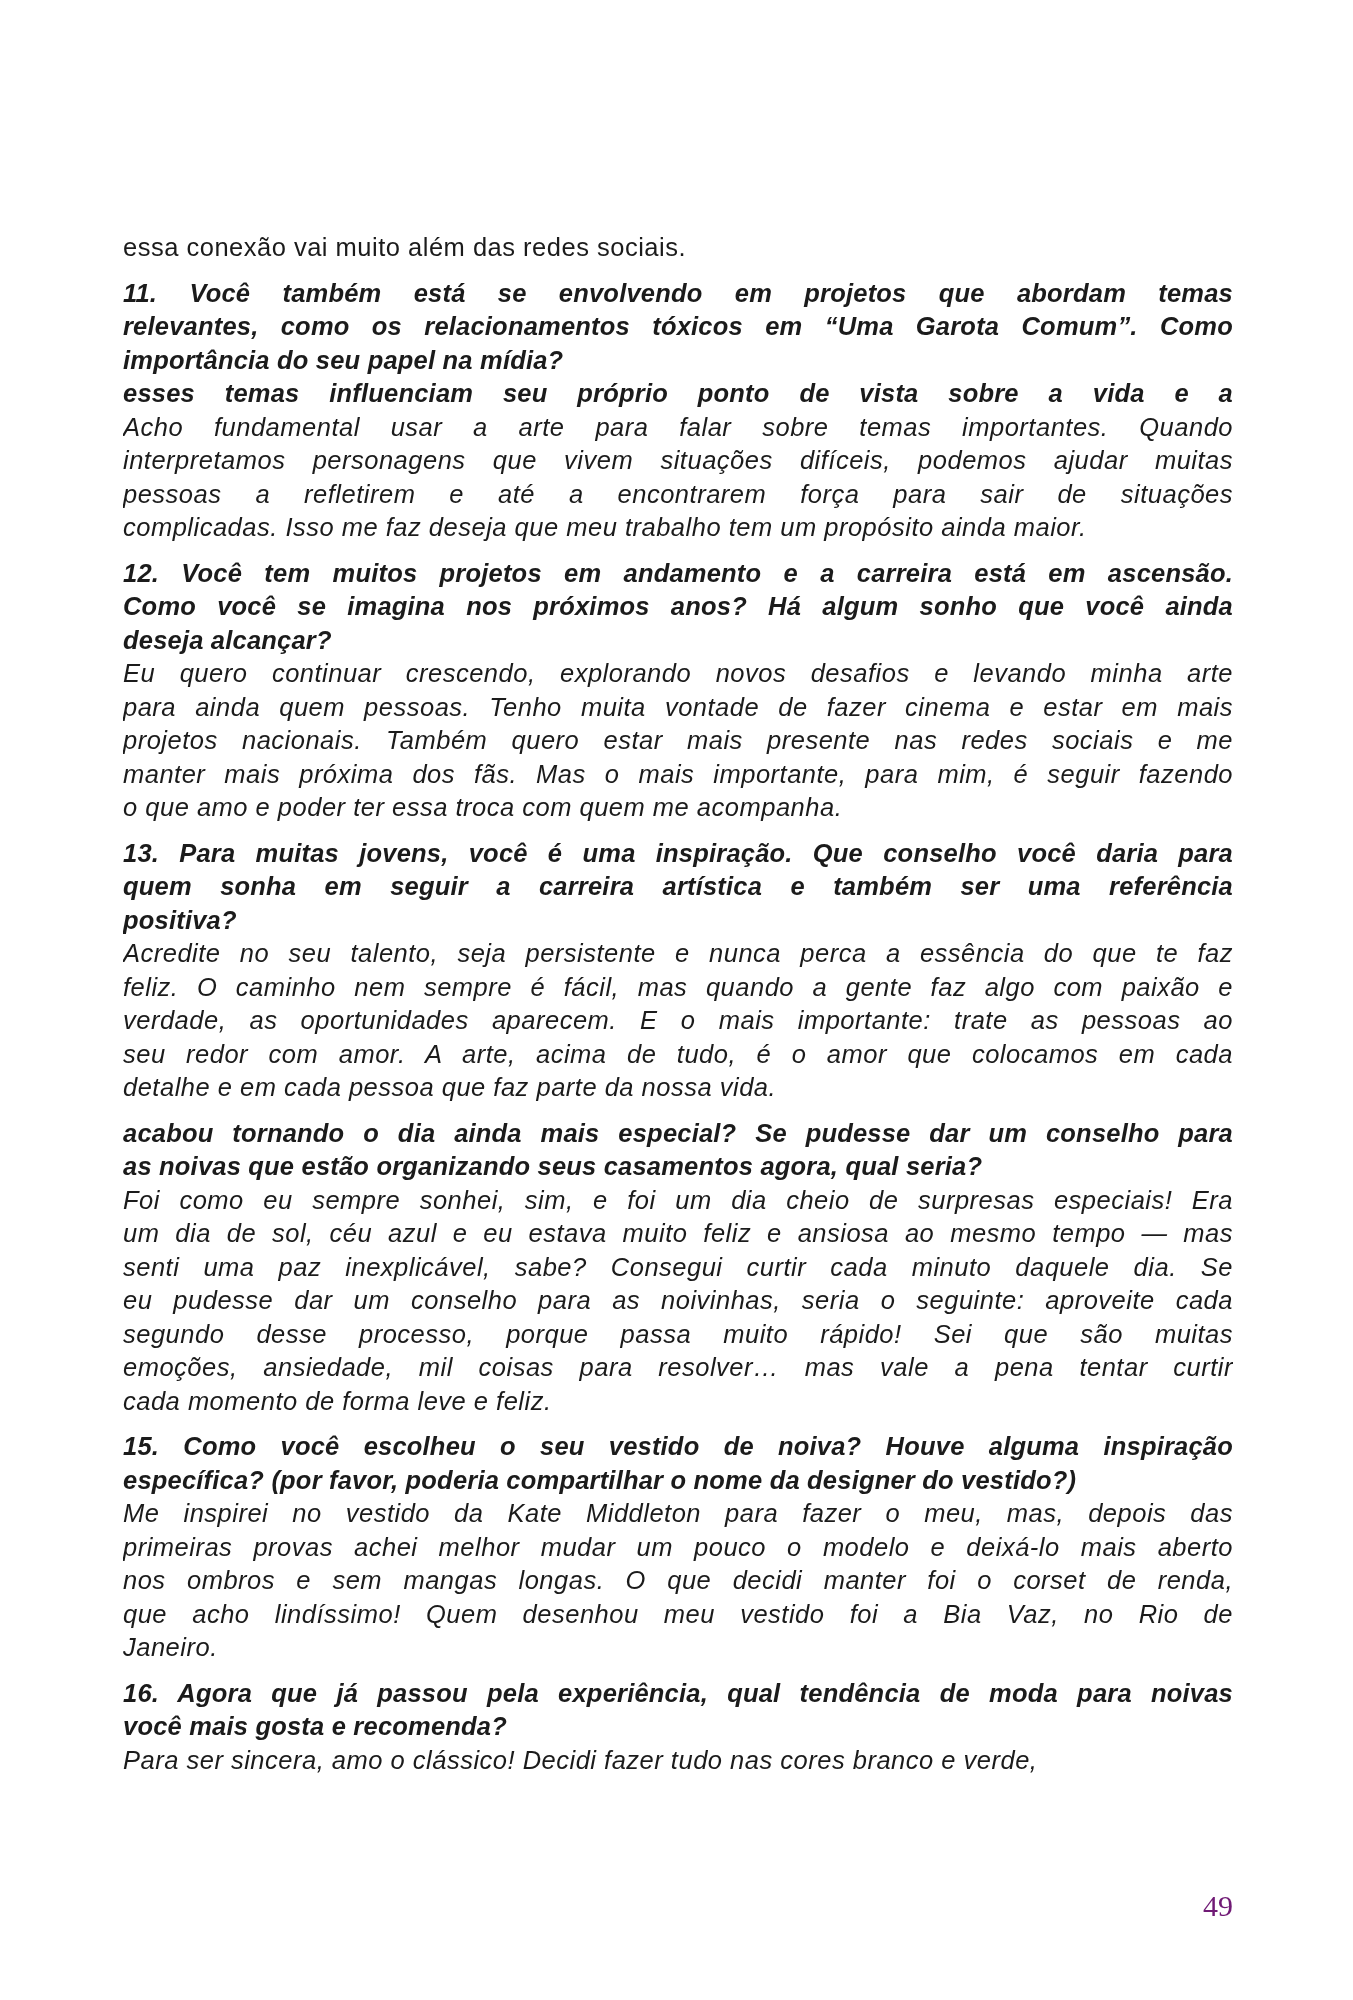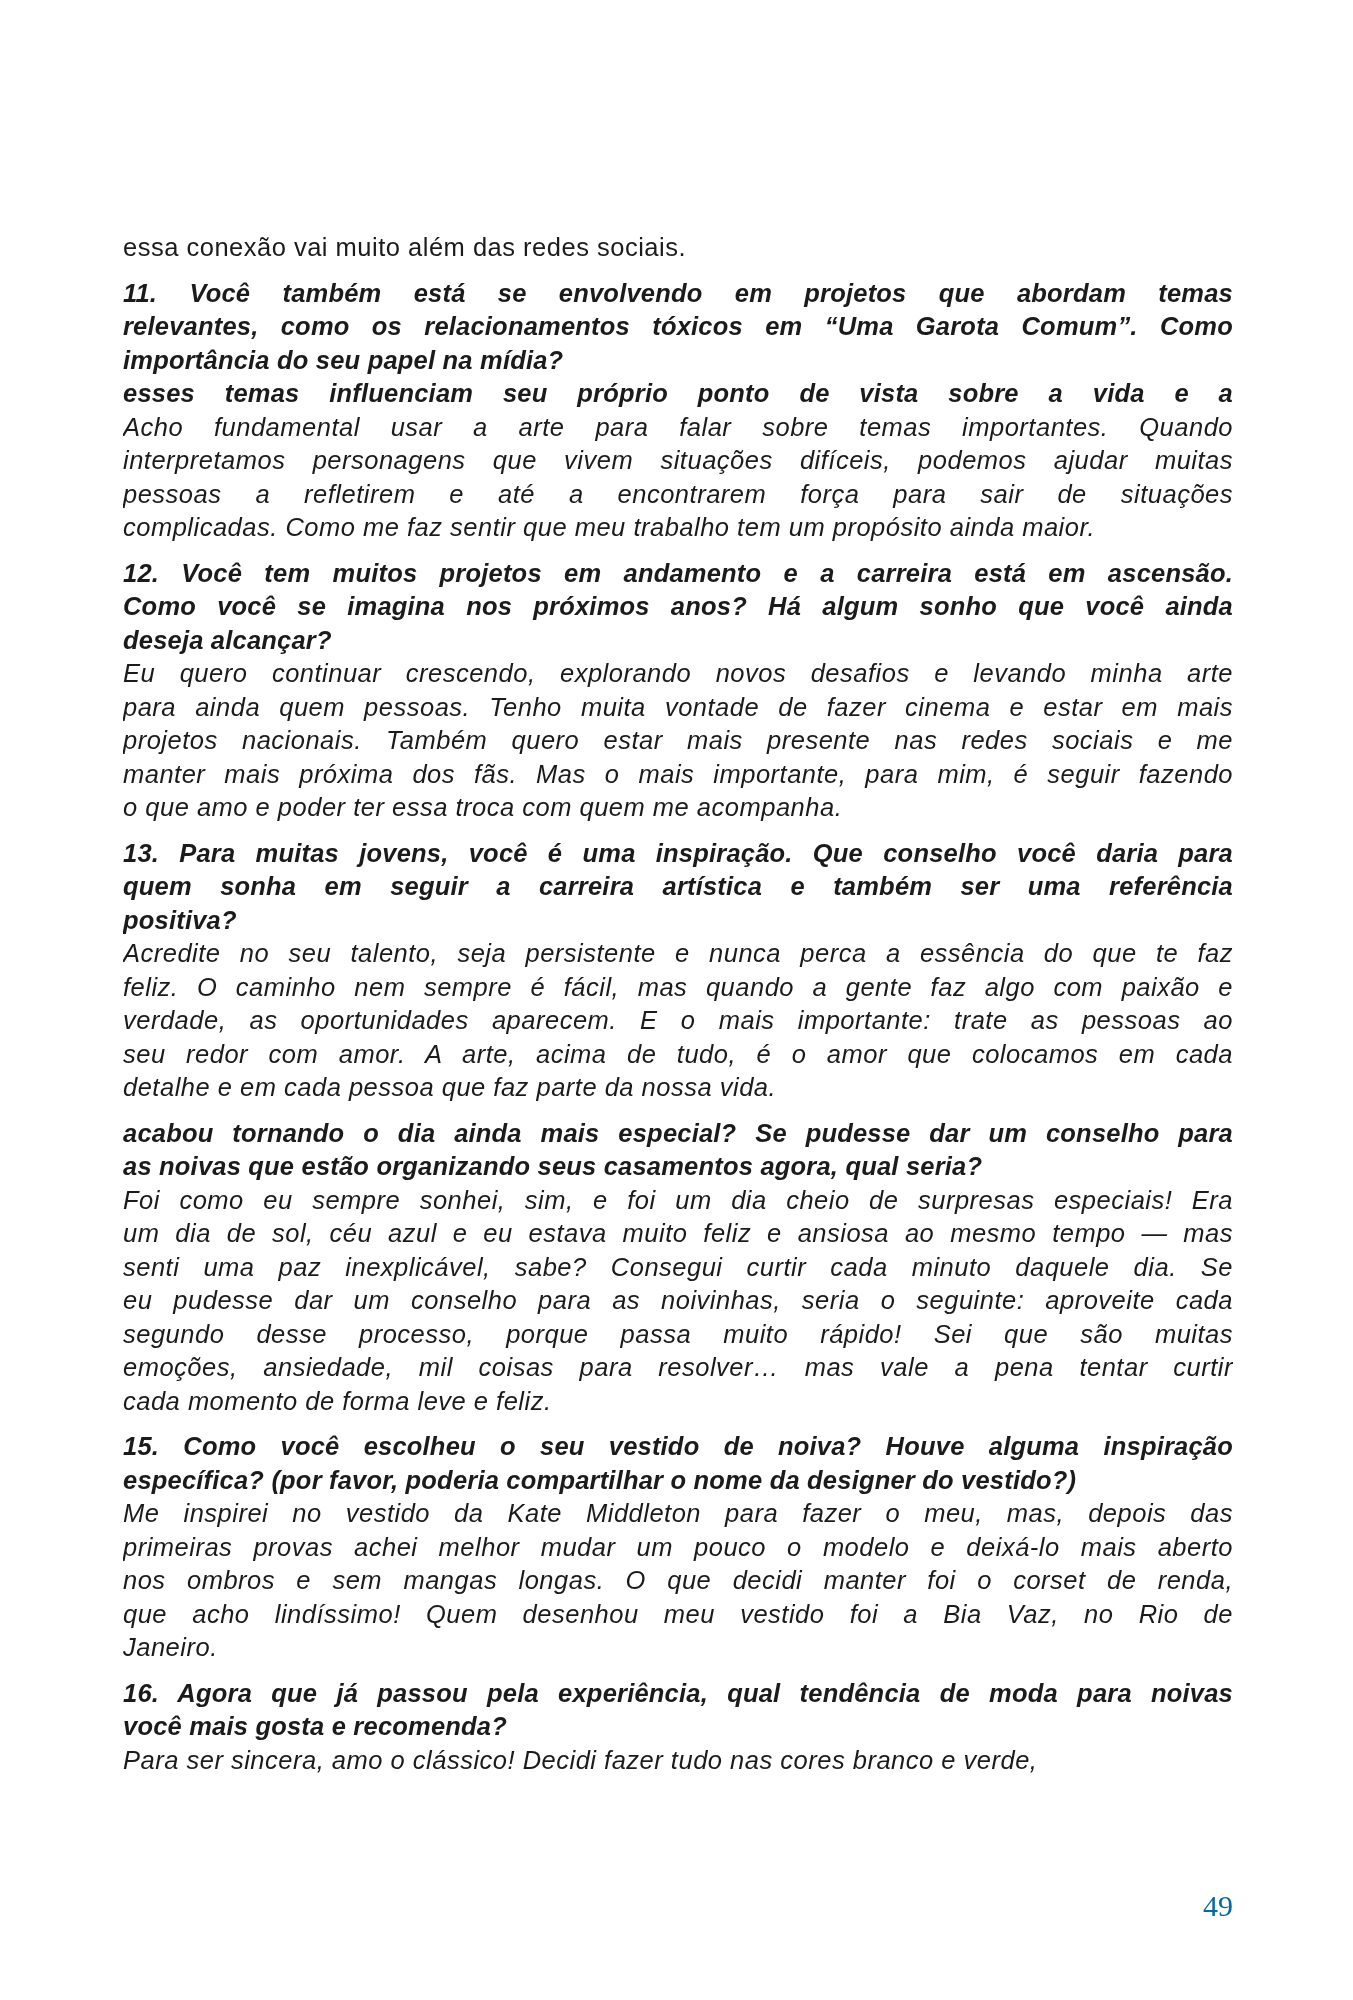--- a/index.html
+++ b/index.html
@@ -37,21 +37,21 @@
   }
   .page-number {
     position: absolute;
     top: 1889px;
     left: 123px;
     width: 1110px;
     text-align: right;
     font-family: "Liberation Serif", serif;
     font-size: 30px;
     line-height: 34px;
-    color: #0369a1;
+    color: #701a75;
   }
 </style>
 </head>
 <body>
 
 <div class="page">
   <div class="content">
 
     <div class="block continuation answer">
         <div class="line last">essa conexão vai muito além das redes sociais.</div>
@@ -61,21 +61,21 @@
       <div class="question">
           <div class="line">11. Você também está se envolvendo em projetos que abordam temas</div>
           <div class="line">relevantes, como os relacionamentos tóxicos em “Uma Garota Comum”. Como</div>
           <div class="line last">importância do seu papel na mídia?</div>
           <div class="line">esses temas influenciam seu próprio ponto de vista sobre a vida e a</div>
         </div>
       <div class="answer">
           <div class="line">Acho fundamental usar a arte para falar sobre temas importantes. Quando</div>
           <div class="line">interpretamos personagens que vivem situações difíceis, podemos ajudar muitas</div>
           <div class="line">pessoas a refletirem e até a encontrarem força para sair de situações</div>
-          <div class="line last">complicadas. Como me faz sentir que meu trabalho tem um propósito ainda maior.</div>
+          <div class="line last">complicadas. Isso me faz deseja que meu trabalho tem um propósito ainda maior.</div>
         </div>
     </section>
 
     <section class="qa-section">
       <div class="question">
           <div class="line">12. Você tem muitos projetos em andamento e a carreira está em ascensão.</div>
           <div class="line">Como você se imagina nos próximos anos? Há algum sonho que você ainda</div>
           <div class="line last">deseja alcançar?</div>
         </div>
       <div class="answer">

